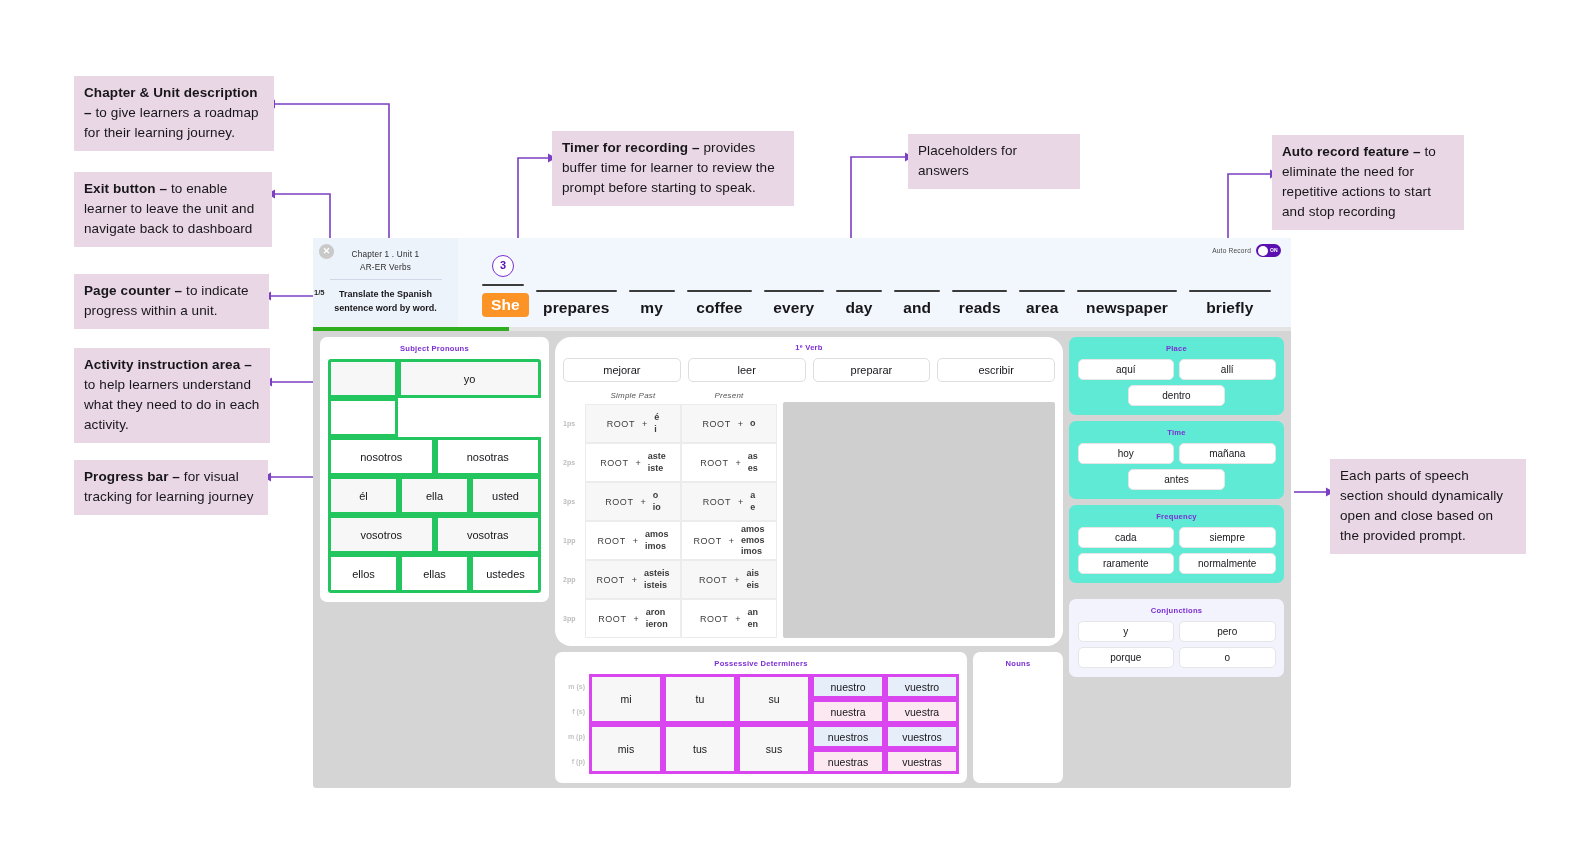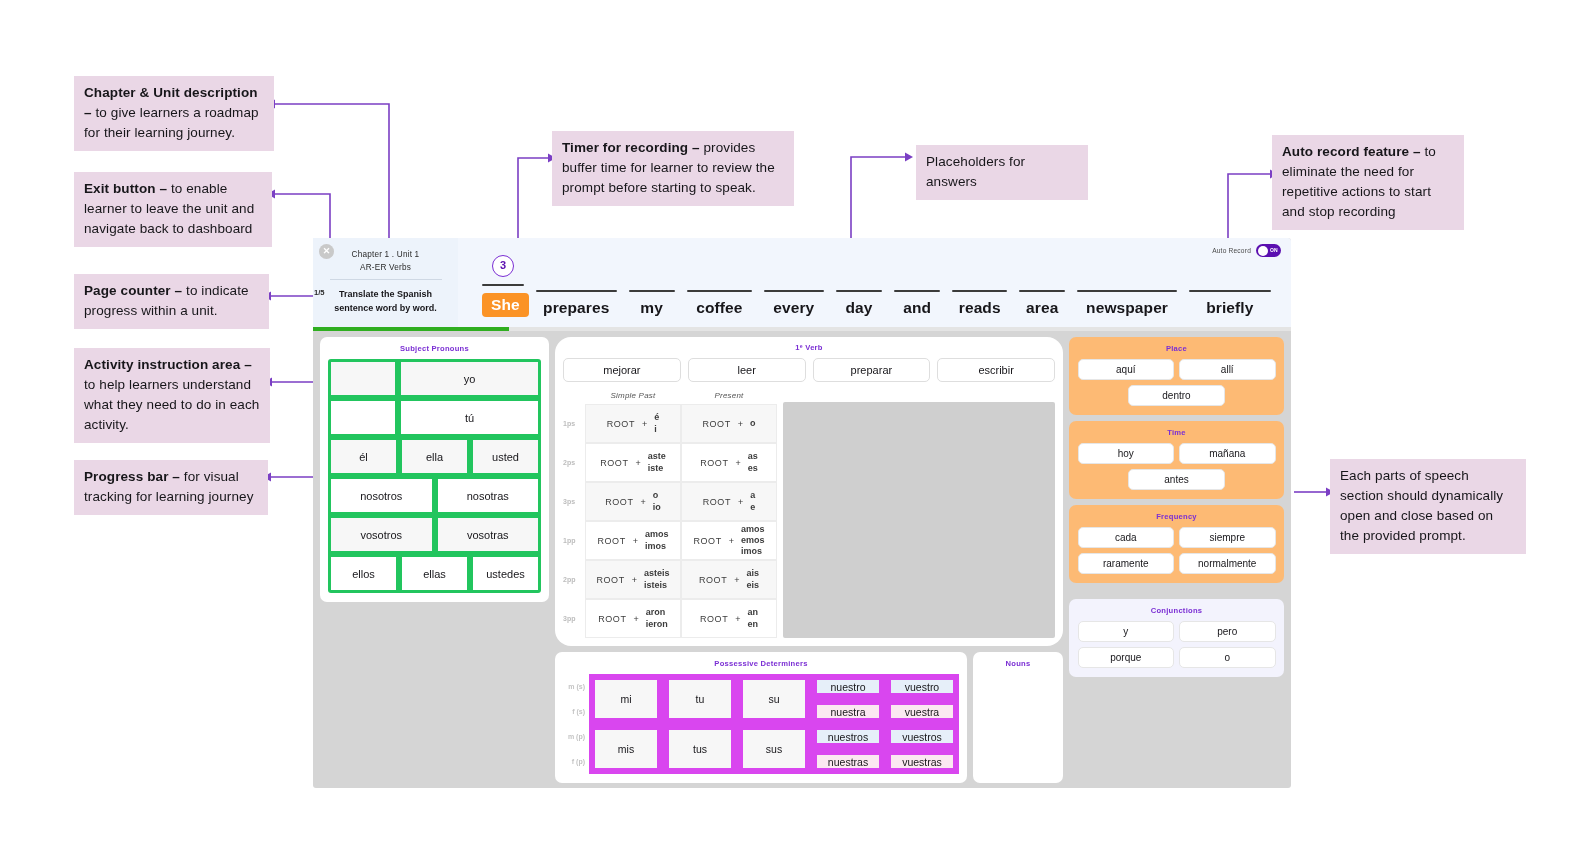--- a/index.html
+++ b/index.html
@@ -141,21 +141,21 @@
   .col-mid    { flex: 1; display: flex; flex-direction: column; gap: 6px; }
   .col-right  { width: 215px; flex: 0 0 215px; display: flex; flex-direction: column; gap: 6px; }
 
   .panel {
     background: #ffffff; border-radius: 7px; padding: 7px 8px 9px 8px;
   }
   .panel-title {
     text-align: center; font-size: 7.6px; font-weight: 700;
     color: #7b2fd4; margin-bottom: 6px; letter-spacing: .25px;
   }
-  .panel.blue  { background: #fdba74; }
+  .panel.blue  { background: #5eead4; }
   .panel.lav   { background: #f3f3fd; }
 
   
   .sp-grid { display: flex; flex-direction: column; gap: 0; border-radius: 3px; overflow: hidden; }
   .sp-row { display: flex; }
   .sp-cell {
     flex: 1; height: 39px; display: flex; align-items: center; justify-content: center;
     border: 3px solid #22c55e; font-size: 11px; color: #17161a;
     background: #ffffff; font-weight: 500; cursor: pointer;
   }
@@ -202,21 +202,21 @@
   .pd-panel { flex: 1; }
   .pd-wrap { display: flex; }
   .pd-rowlabels { width: 26px; display: flex; flex-direction: column; }
   .pd-rowlabels div {
     height: 25px; display: flex; align-items: center; justify-content: flex-end;
     font-size: 7px; color: #c4c4c4; font-weight: 700; padding-right: 4px;
   }
   .pd-table { flex: 1; display: flex; }
   .pd-col { flex: 1; display: flex; flex-direction: column; }
   .pd-cell {
-    border: 6px solid #d946ef; display: flex; align-items: center; justify-content: center;
+    border: 3px solid #d946ef; display: flex; align-items: center; justify-content: center;
     font-size: 10.5px; color: #17161a; background: #f7f7f7; cursor: pointer;
   }
   .pd-cell.h50 { height: 50px; }
   .pd-cell.h25 { height: 25px; }
   .pd-cell.m { background: #e6eff9; }
   .pd-cell.f { background: #fbe8f1; }
 
   .nouns-panel { width: 90px; flex: 0 0 90px; }
   .noun-item {
     border: 1px solid #e4e4e4; border-radius: 5px; height: 21px;
@@ -277,21 +277,21 @@
 </div>
 <div class="callout" style="left:74px;top:348px;width:196px;">
   <b>Activity instruction area –</b><span class="rest"> to help learners understand what they need to do in each activity.</span>
 </div>
 <div class="callout" style="left:74px;top:460px;width:194px;">
   <b>Progress bar –</b><span class="rest"> for visual tracking for learning journey</span>
 </div>
 <div class="callout" style="left:552px;top:131px;width:242px;">
   <b>Timer for recording –</b><span class="rest"> provides buffer time for learner to review the prompt before starting to speak.</span>
 </div>
-<div class="callout" style="left:908px;top:145px;width:172px;margin-left:8px;">
+<div class="callout" style="left:908px;top:134px;width:172px;">
   <span class="rest">Placeholders for answers</span>
 </div>
 <div class="callout" style="left:1272px;top:135px;width:192px;">
   <b>Auto record feature –</b><span class="rest"> to eliminate the need for repetitive actions to start and stop recording</span>
 </div>
 <div class="callout" style="left:1330px;top:459px;width:196px;">
   <span class="rest">Each parts of speech section should dynamically open and close based on the provided prompt.</span>
 </div>
 
 <div id="app">
@@ -369,30 +369,29 @@
     <div class="col-left">
       <div class="panel">
         <div class="panel-title">Subject Pronouns</div>
         <div class="sp-grid" id="sp-grid">
             <div class="sp-row">
               <div class="sp-cell alt blank"></div>
               <div class="sp-cell alt">yo</div>
             </div>
             <div class="sp-row">
               <div class="sp-cell blank"></div>
-              <div class="sp-cell">tú</div>
+            </div>
+            <div class="sp-row">
+              <div class="sp-cell">nosotros</div>
+              <div class="sp-cell">nosotras</div>
             </div>
             <div class="sp-row">
               <div class="sp-cell alt">él</div>
               <div class="sp-cell alt">ella</div>
               <div class="sp-cell alt">usted</div>
-            </div>
-            <div class="sp-row">
-              <div class="sp-cell">nosotros</div>
-              <div class="sp-cell">nosotras</div>
             </div>
             <div class="sp-row">
               <div class="sp-cell alt">vosotros</div>
               <div class="sp-cell alt">vosotras</div>
             </div>
             <div class="sp-row">
               <div class="sp-cell">ellos</div>
               <div class="sp-cell">ellas</div>
               <div class="sp-cell">ustedes</div>
             </div>

